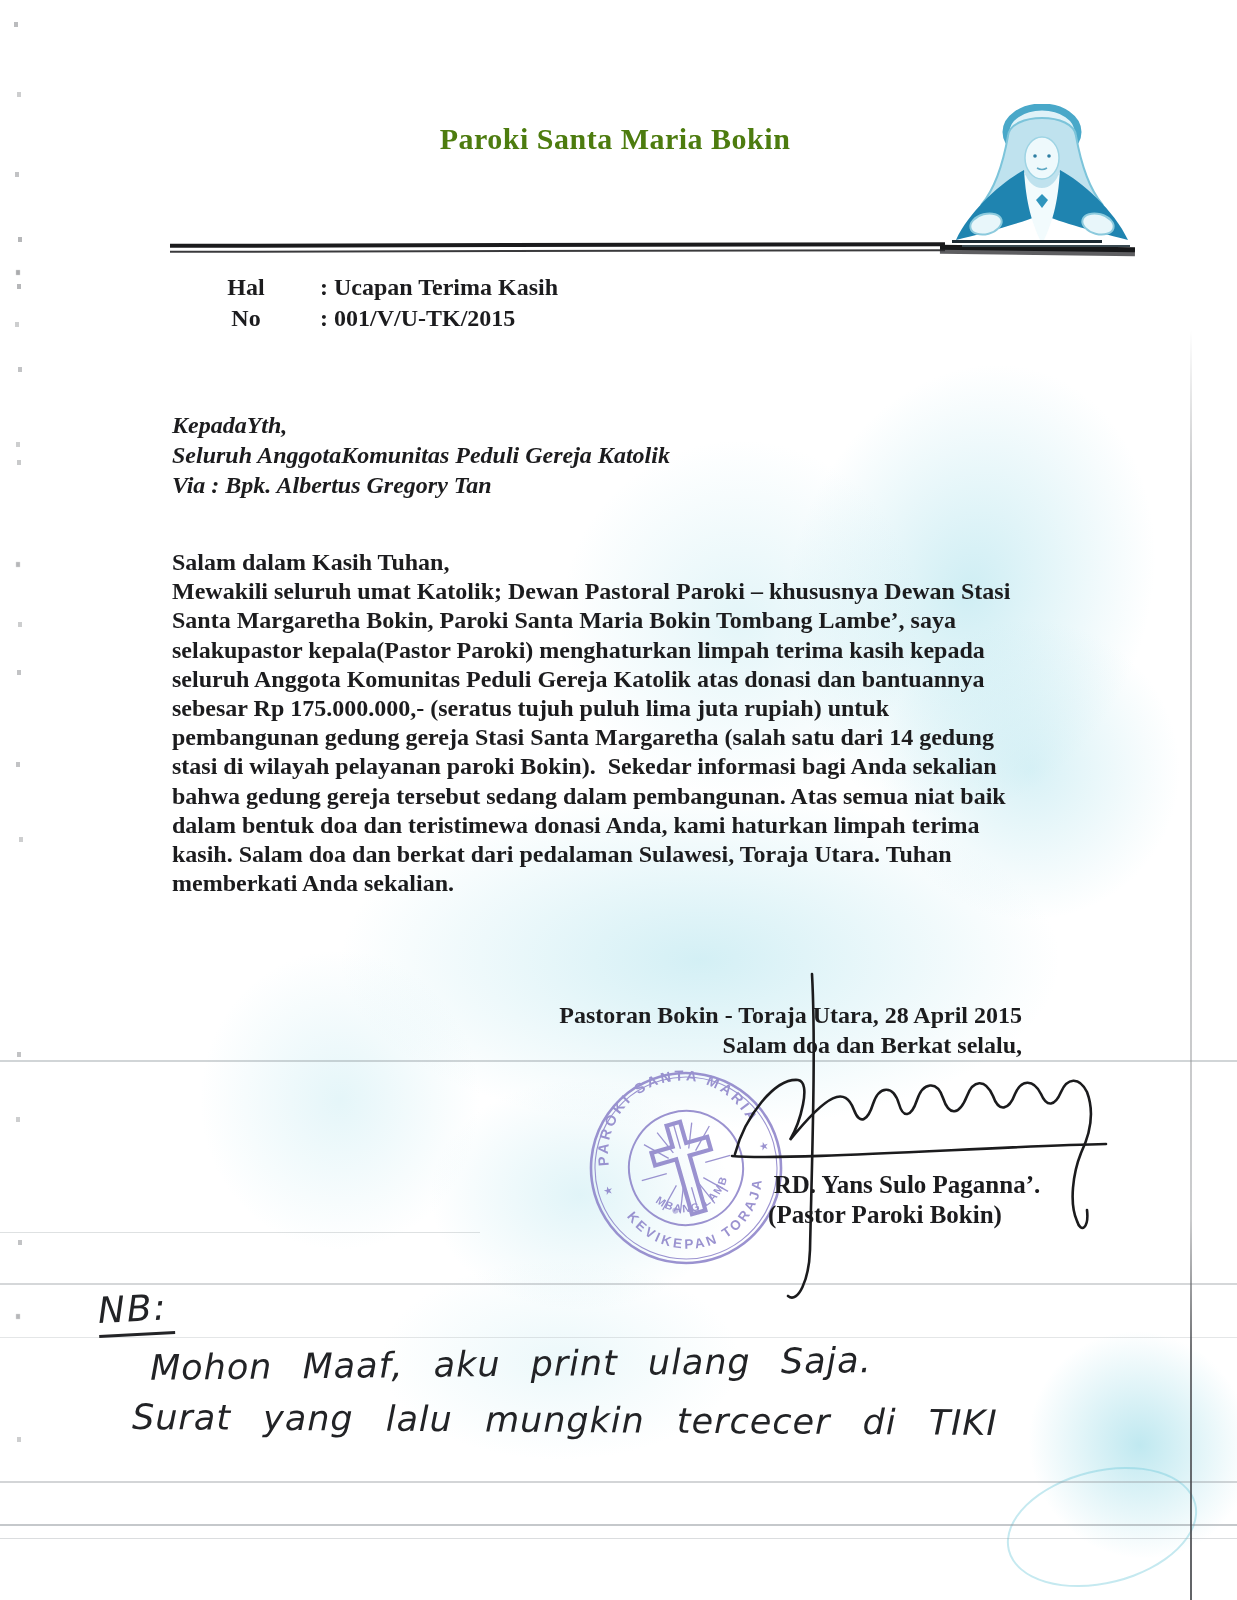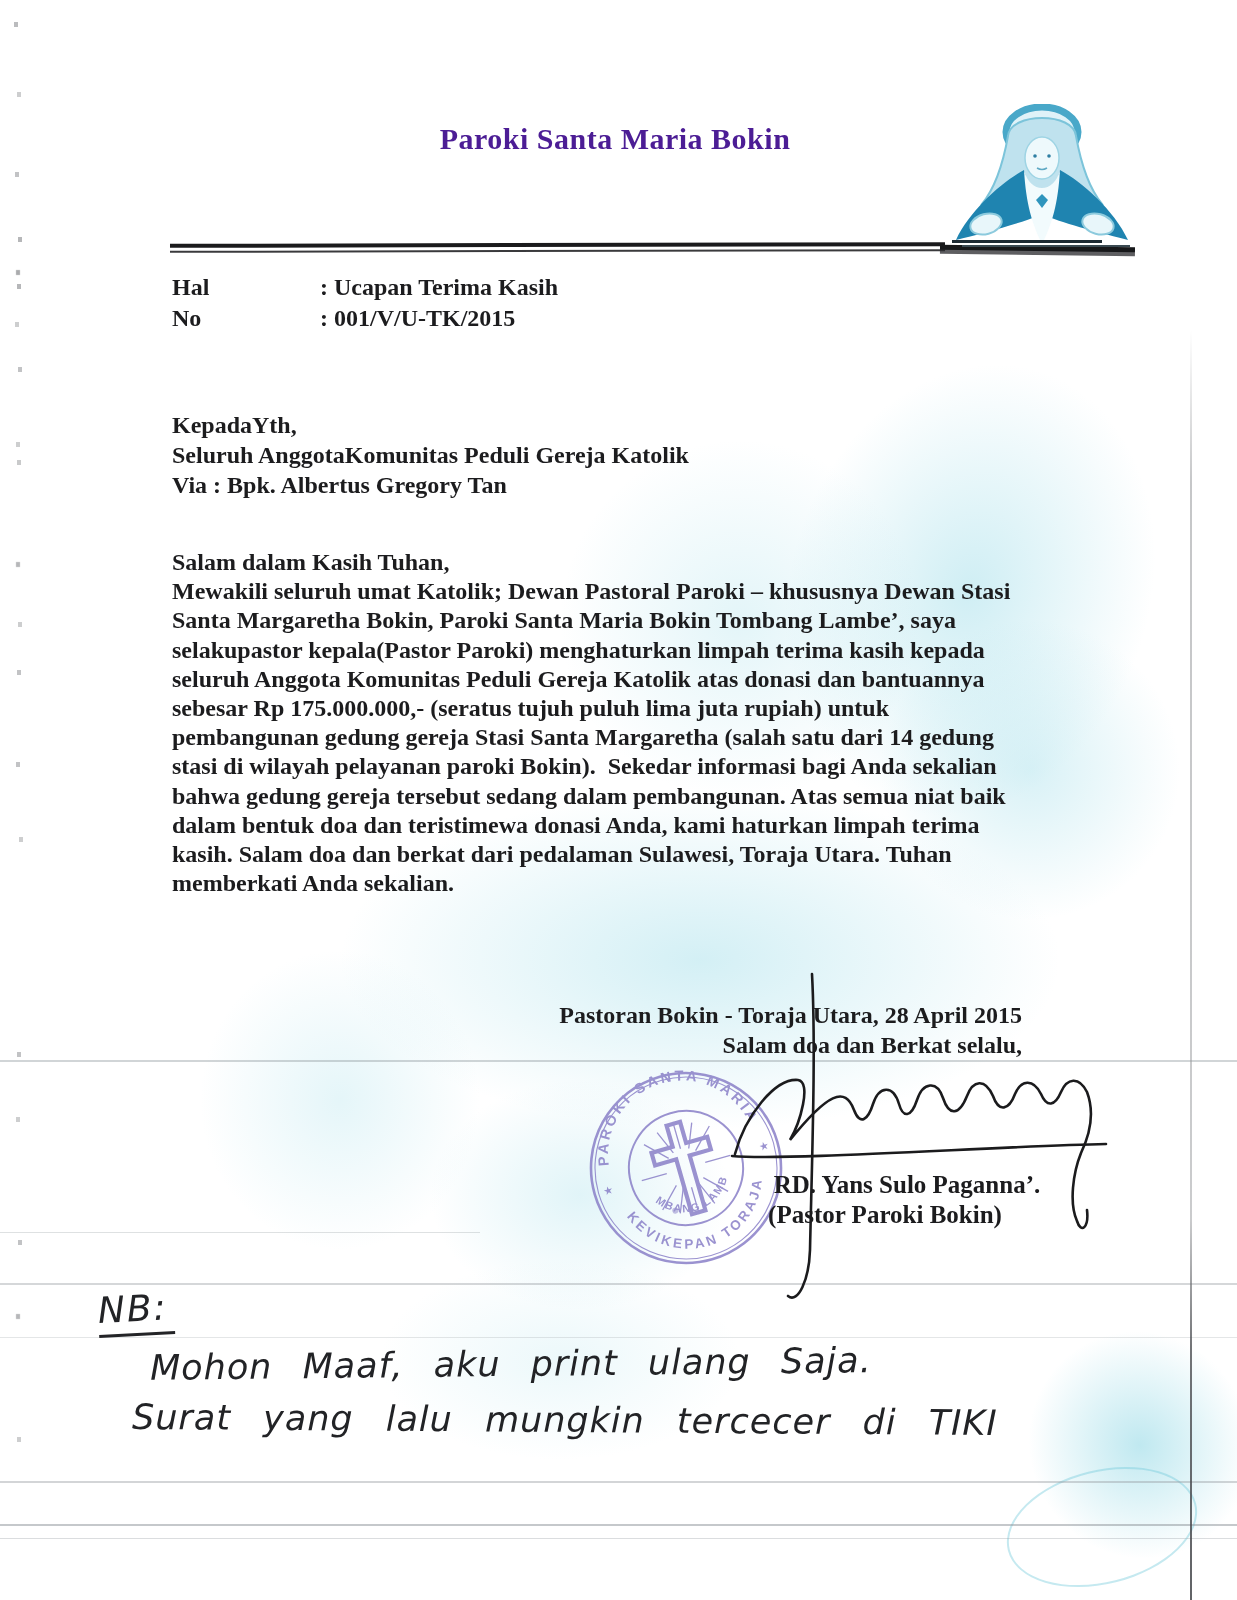--- a/index.html
+++ b/index.html
@@ -46,36 +46,36 @@
       4px 345px 0 rgba(120,122,126,.45), 2px 420px 0 rgba(130,132,136,.4),
       3px 438px 0 rgba(120,122,126,.4), 2px 540px 1px rgba(110,112,116,.5),
       4px 600px 0 rgba(130,132,136,.4), 3px 648px 0 rgba(120,122,126,.45),
       2px 740px 0 rgba(120,122,126,.45), 5px 815px 0 rgba(130,132,136,.4),
       3px 1030px 0 rgba(120,122,126,.45), 2px 1095px 0 rgba(130,132,136,.4),
       4px 1218px 0 rgba(120,122,126,.45), 2px 1292px 1px rgba(110,112,116,.5),
       3px 1415px 0 rgba(130,132,136,.4);}
 
   
   .letterhead{position:absolute;left:170px;top:120px;width:890px;text-align:center;
-      font-weight:bold;font-size:30px;line-height:38px;letter-spacing:.5px;color:#4c1d95;}
+      font-weight:bold;font-size:30px;line-height:38px;letter-spacing:.5px;color:#4d7c0f;}
   .rule-a{position:absolute;left:170px;top:243px;width:775px;height:4px;background:#1a1a1c;
       transform:rotate(-.12deg);}
   .rule-b{position:absolute;left:170px;top:250px;width:775px;height:2px;background:#3a3a3c;
       transform:rotate(-.12deg);}
   .rule-c{position:absolute;left:940px;top:246px;width:195px;height:5px;background:#17181a;
       transform:rotate(.8deg);box-shadow:0 4px 0 rgba(40,40,44,.75);}
 
   
   .meta{position:absolute;left:172px;top:272px;font-weight:bold;font-size:24px;line-height:31px;}
   .meta .row{display:flex;}
-  .meta .lbl{width:148px;}
+  .meta .lbl{width:148px;text-align:center;}
 
   
   .recipient{position:absolute;left:172px;top:410px;font-weight:bold;font-size:24px;
-      line-height:30px;white-space:pre-wrap;}
+      line-height:30px;white-space:pre-wrap;font-style:italic;}
   .body-par{position:absolute;left:172px;top:548px;width:900px;font-weight:bold;font-size:24px;
       line-height:29.2px;white-space:pre-wrap;}
   .closing{position:absolute;left:500px;top:1000px;width:522px;text-align:right;font-weight:bold;
       font-size:24px;line-height:30px;white-space:pre-wrap;}
 
   
   .stamp{position:absolute;left:586px;top:1068px;width:200px;height:200px;opacity:.85;}
 
   
   .sig-svg{position:absolute;left:640px;top:958px;width:480px;height:360px;}

